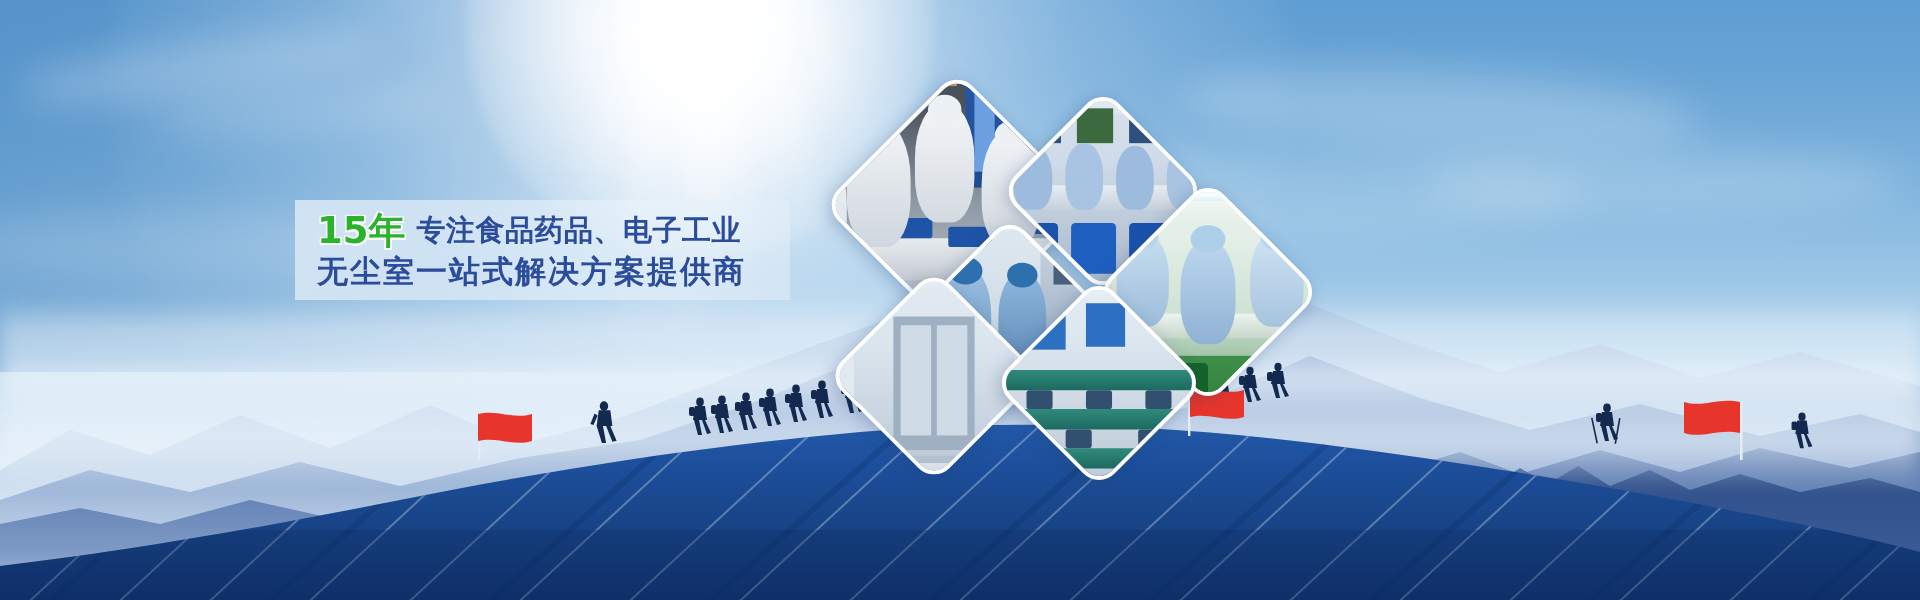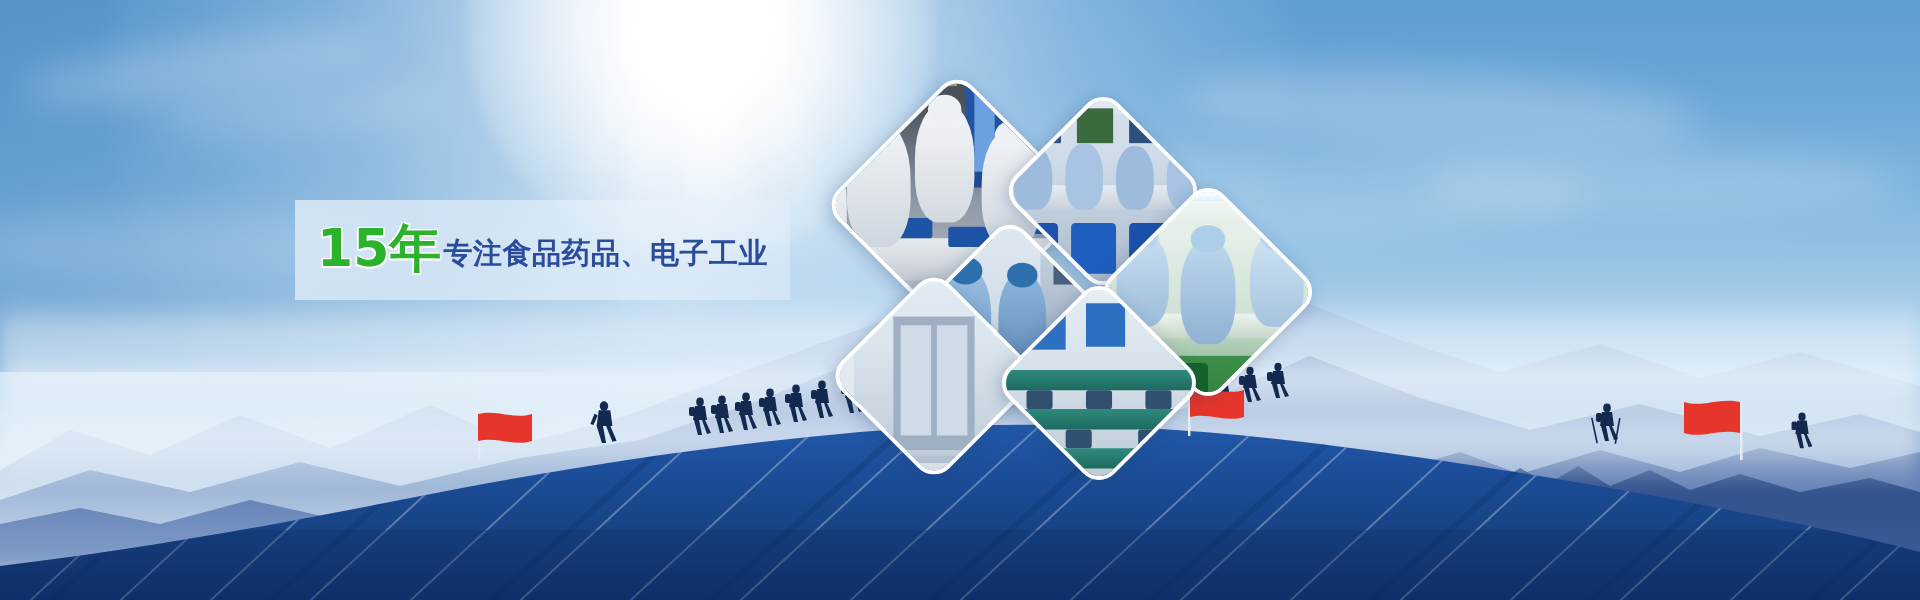--- a/index.html
+++ b/index.html
@@ -106,29 +106,29 @@
   .hl-line{
     white-space:nowrap;
     line-height:1.18;
     font-weight:bold;
     letter-spacing:.5px;
   }
   .hl-line1{font-size:29px;}
   .hl-line2{font-size:31px;}
   .num-years{
     color:#2cb32c;
-    font-size:52px;
+    font-size:37px;
     font-weight:bold;
     letter-spacing:0px;
     text-shadow:
       -1.5px -1.5px 0 #ffffff, 1.5px -1.5px 0 #ffffff,
       -1.5px  1.5px 0 #ffffff, 1.5px  1.5px 0 #ffffff,
        0 0 3px rgba(255,255,255,.9);
     vertical-align:-3px;
-    margin-right:2px;
+    margin-right:11px;
   }
   .hl-blue{ color:#2b4c9b; }
   .hl-line2 .hl-blue{ letter-spacing:2px; }
 
   
   #collage{ position:absolute; left:0; top:0; width:1920px; height:600px; }
   .dia{
     position:absolute;
     transform:rotate(45deg);
     border-radius:22px;
@@ -410,20 +410,23 @@
     <g>
       <rect x="1740" y="402" width="2.6" height="58" fill="#e6ecf4"></rect>
       <path d="M1740,402 C1719,397 1702,408 1684,402 L1684,433 C1702,439 1719,428 1740,433 Z" fill="#e8352b"></path>
     </g>
   </svg>
 
   <div id="headline-panel">
     <div class="hl-line hl-line1">
       <span class="num-years">15年</span><span class="hl-blue">专注食品药品、电子工业</span>
     </div>
+    <div class="hl-line hl-line2">
+      <span class="hl-blue">无尘室一站式解决方案提供商</span>
+    </div>
   </div>
 
   <div id="collage">
 
     <div class="dia" style="left:862px; top:110px; width:190px; height:190px;">
       <div class="inner">
         <div class="scene" style="background:linear-gradient(to bottom,#39414c 0%,#4a525d 26%,#8f9aa6 50%,#c8cfd7 78%,#aeb6c0 100%);">
 
           <div style="position:absolute;left:52%;top:6%;width:46%;height:40%;background:linear-gradient(to bottom,#2b5fb0,#1e4a92);"></div>
           <div style="position:absolute;left:54%;top:10%;width:5%;height:32%;background:#6da0e0;"></div>

